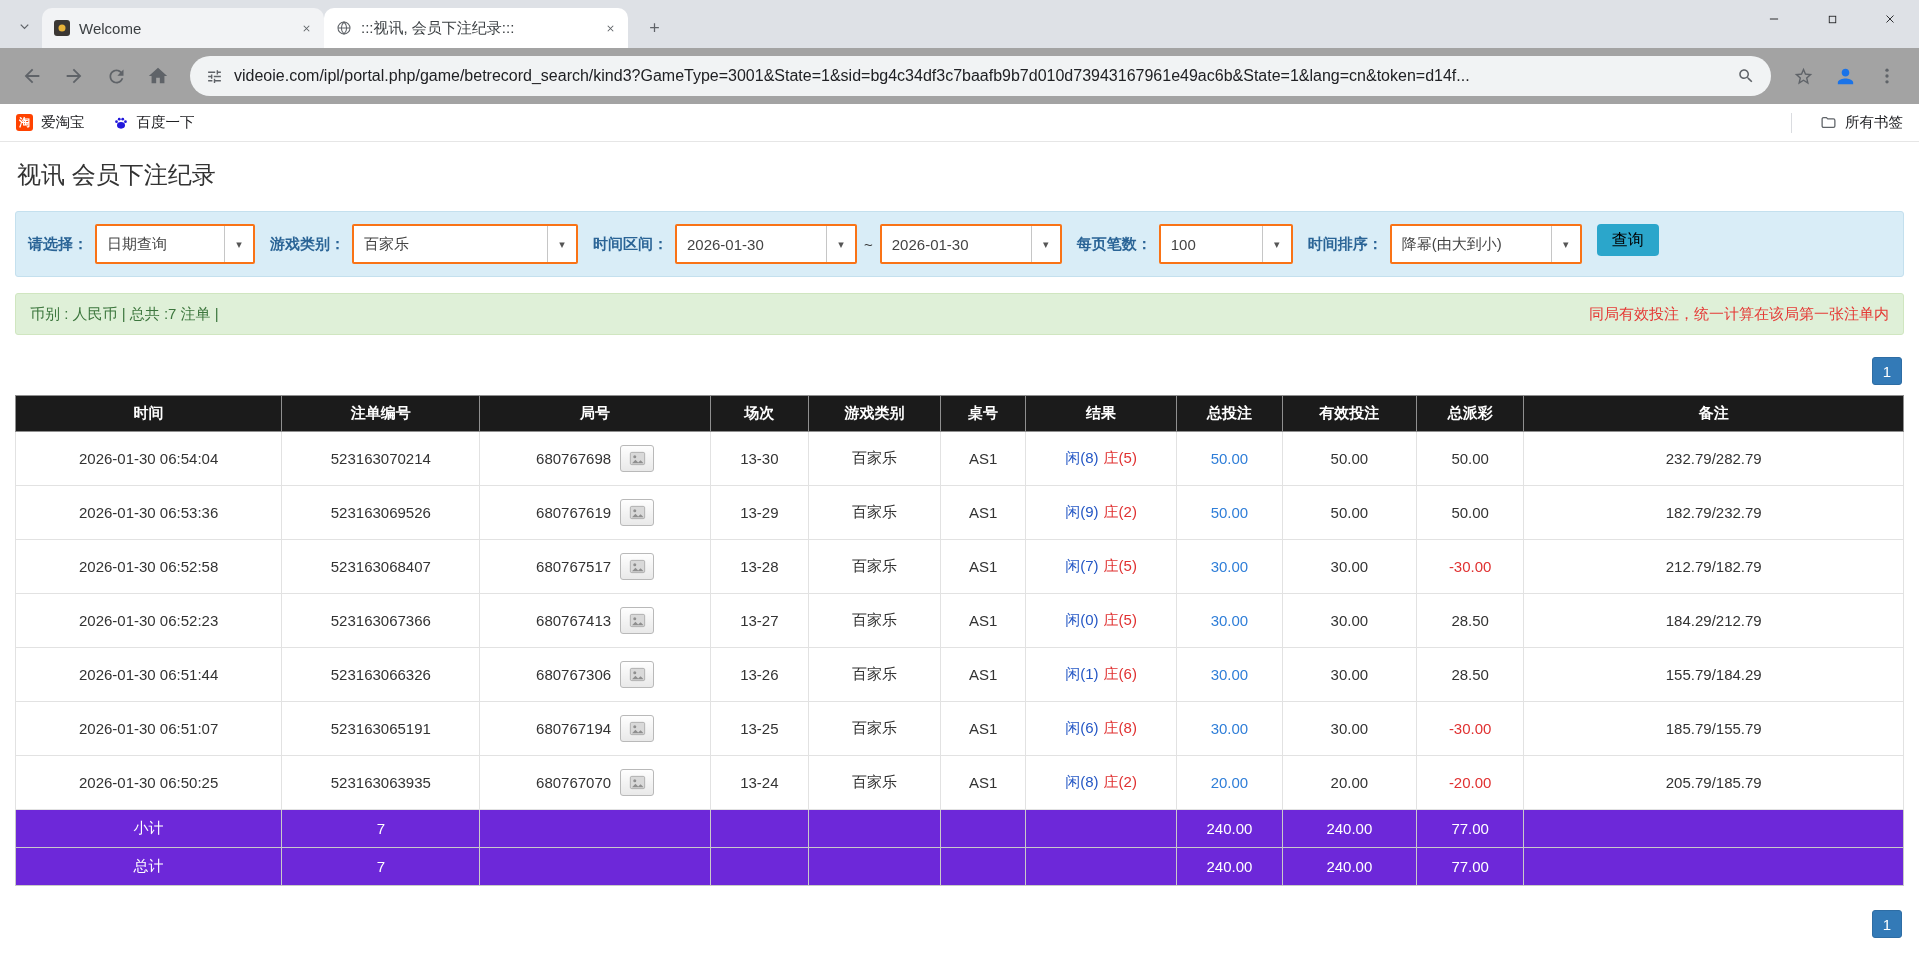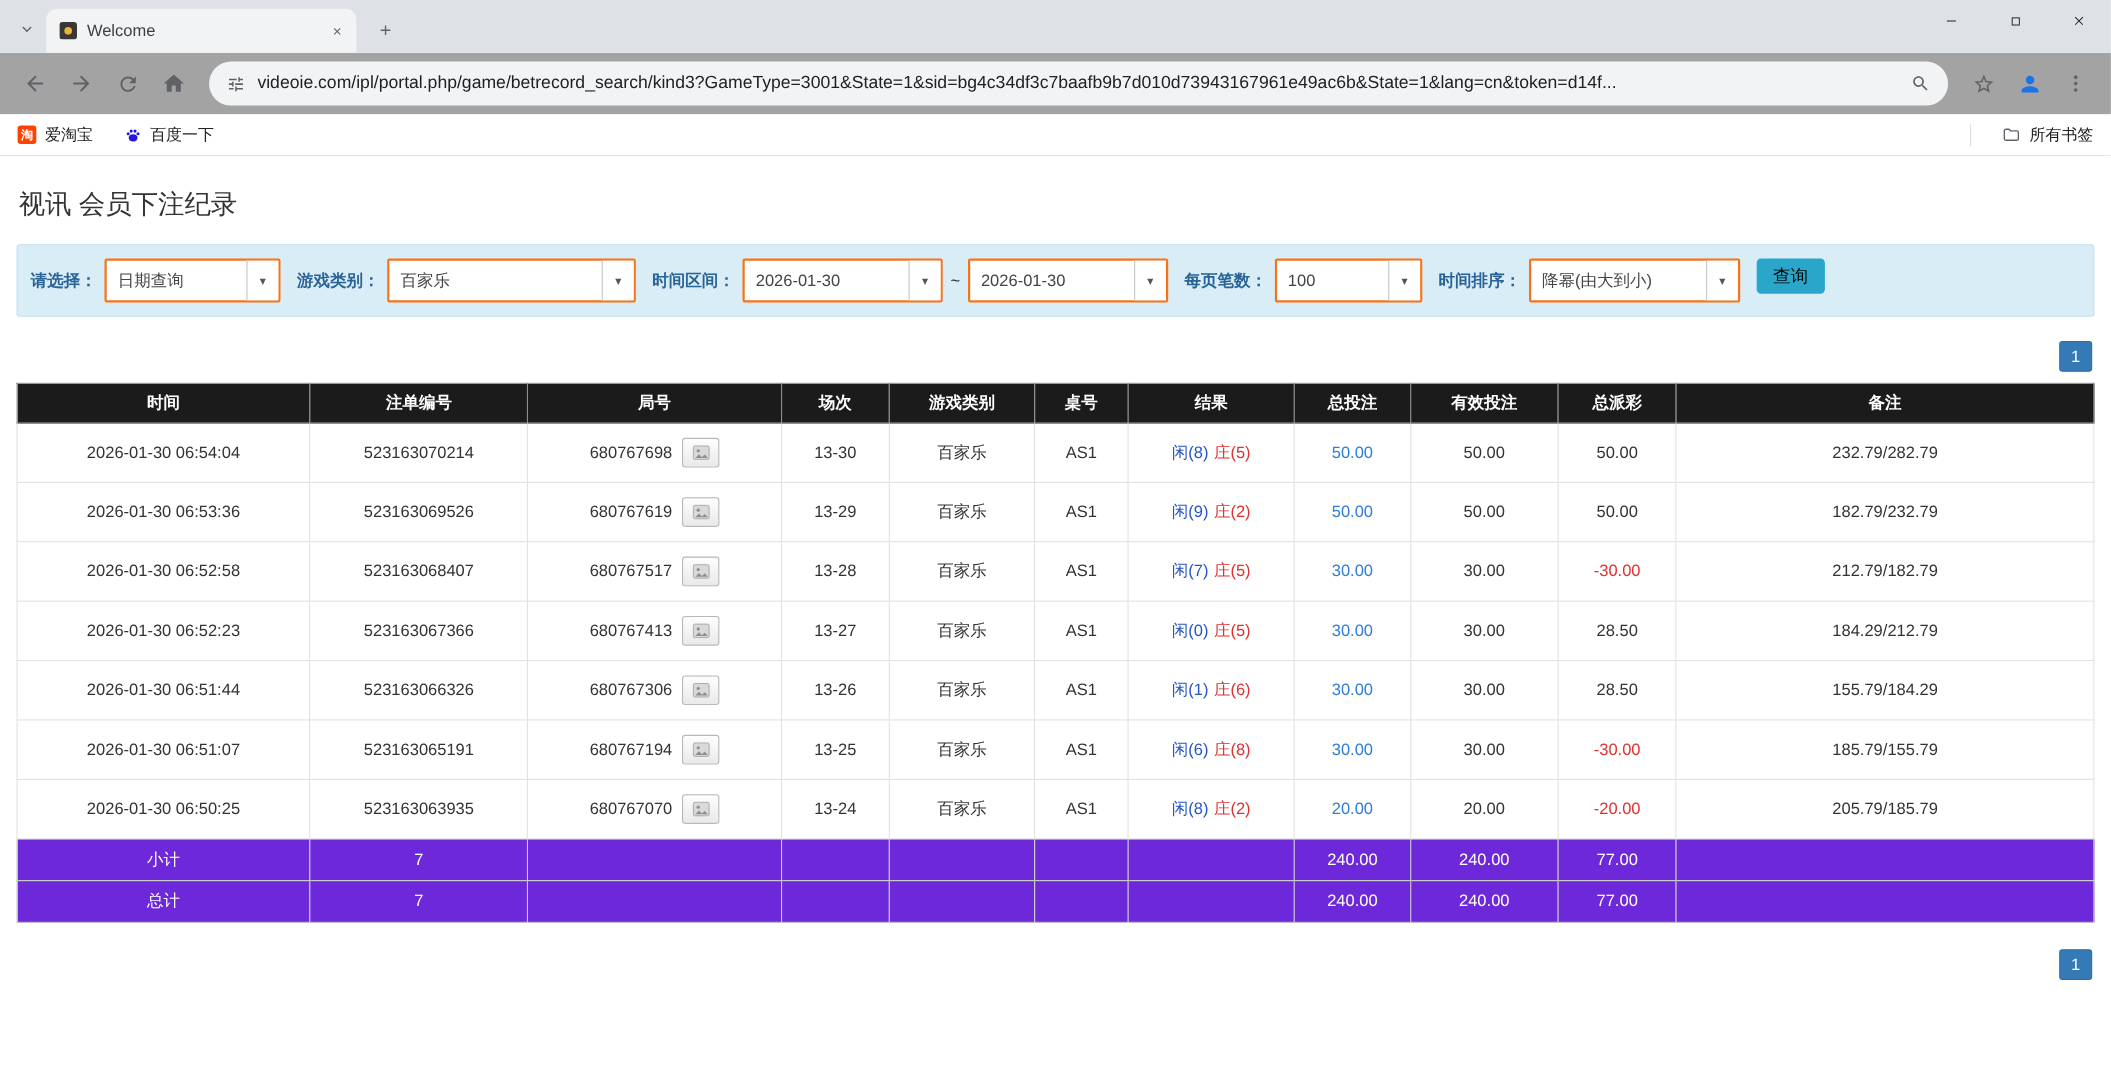--- a/index.html
+++ b/index.html
@@ -25,21 +25,21 @@
 .url{flex:1;font-size:16px;color:#202124;white-space:nowrap;overflow:hidden}
 
 .bookmarksbar{height:38px;background:#fff;display:flex;align-items:center;padding:0 16px;gap:28px;border-bottom:1px solid #e6e6e6;font-size:14.5px;color:#202124}
 .bm{display:flex;align-items:center;gap:8px;white-space:nowrap}
 .bm-spacer{flex:1}
 .bm-divider{width:1px;height:20px;background:#dadce0}
 .taobao{width:17px;height:17px;background:#ff4200;color:#fff;font-size:11px;display:flex;align-items:center;justify-content:center;border-radius:3px;font-weight:bold}
 
 
 .page{padding:0 15px}
-.page-title{font-size:24px;font-weight:500;color:#333;margin:28px 2px 20px}
+.page-title{font-size:24px;font-weight:500;color:#333;margin:17px 2px 20px}
 
 .filterbar{background:#d9edf7;border:1px solid #c4e0ee;border-radius:3px;padding:12px 12px;display:flex;align-items:flex-start;gap:15px}
 .fgroup{display:flex;align-items:center;gap:7px}
 .flabel{font-size:15px;font-weight:bold;color:#2a6496;white-space:nowrap}
 .combo{display:flex;align-items:stretch;background:#fff;border:2px solid #f97316;border-radius:2px;height:40px}
 .combo .val{flex:1;display:flex;align-items:center;padding:0 10px;font-size:15px;color:#444;white-space:nowrap;overflow:hidden}
 .combo .arrow{width:29px;border-left:1px solid #c6c6c6;display:flex;align-items:center;justify-content:center;font-size:11px;color:#555;background:#fff}
 .w1{width:160px}.w2{width:226px}.w3{width:182px}.w4{width:134px}.w5{width:192px}
 .tilde{font-size:15px;color:#333}
 .search-btn{background:#2ba6cb;color:#000000;font-size:16px;padding:0 15px;height:32px;border-radius:4px}
@@ -80,20 +80,34 @@
             <circle cx="8" cy="8" r="3.5" fill="#e8b339"></circle>
           </svg>
       </span>
       <span class="tab-title">Welcome</span>
       <button class="tab-close">
         <svg viewBox="0 0 24 24" width="11" height="11" stroke="#5f6368" stroke-width="2.2">
             <path d="M6 6l12 12M18 6L6 18"></path>
           </svg>
       </button>
     </div>
+    <div class="tab t2">
+      <span style="display:flex">
+        <svg viewBox="0 0 24 24" width="16" height="16" fill="none" stroke="#5f6368" stroke-width="1.6">
+            <circle cx="12" cy="12" r="9"></circle>
+            <path d="M3 12h18M12 3c2.5 2.3 4 5.6 4 9s-1.5 6.7-4 9c-2.5-2.3-4-5.6-4-9s1.5-6.7 4-9z"></path>
+          </svg>
+      </span>
+      <span class="tab-title">:::视讯, 会员下注纪录:::</span>
+      <button class="tab-close">
+        <svg viewBox="0 0 24 24" width="11" height="11" stroke="#5f6368" stroke-width="2.2">
+            <path d="M6 6l12 12M18 6L6 18"></path>
+          </svg>
+      </button>
+    </div>
     <button class="newtab">
       <svg viewBox="0 0 24 24" width="15" height="15" stroke="#5f6368" stroke-width="2">
           <path d="M12 5v14M5 12h14"></path>
         </svg>
     </button>
     <div class="win-controls">
       <button>
           <svg viewBox="0 0 24 24" width="14" height="14" stroke="#202124" stroke-width="1.6">
             <path d="M5 12h14"></path>
           </svg>
@@ -234,20 +248,24 @@
     <div class="fgroup">
       <span class="flabel">时间排序：</span>
       <div class="combo w5">
         <span class="val">降幂(由大到小)</span>
         <span class="arrow">▾</span>
       </div>
     </div>
     <button class="search-btn">查询</button>
   </div>
 
+  <div class="infobar">
+    <span class="info-left">币别 : 人民币 | 总共 :7 注单 |</span>
+    <span class="info-right">同局有效投注，统一计算在该局第一张注单内</span>
+  </div>
 
   <div class="pagerow">
     <button class="page-btn">1</button>
   </div>
 
   <table>
     <colgroup>
       <col style="width:14.1%">
         <col style="width:10.5%">
         <col style="width:12.2%">

